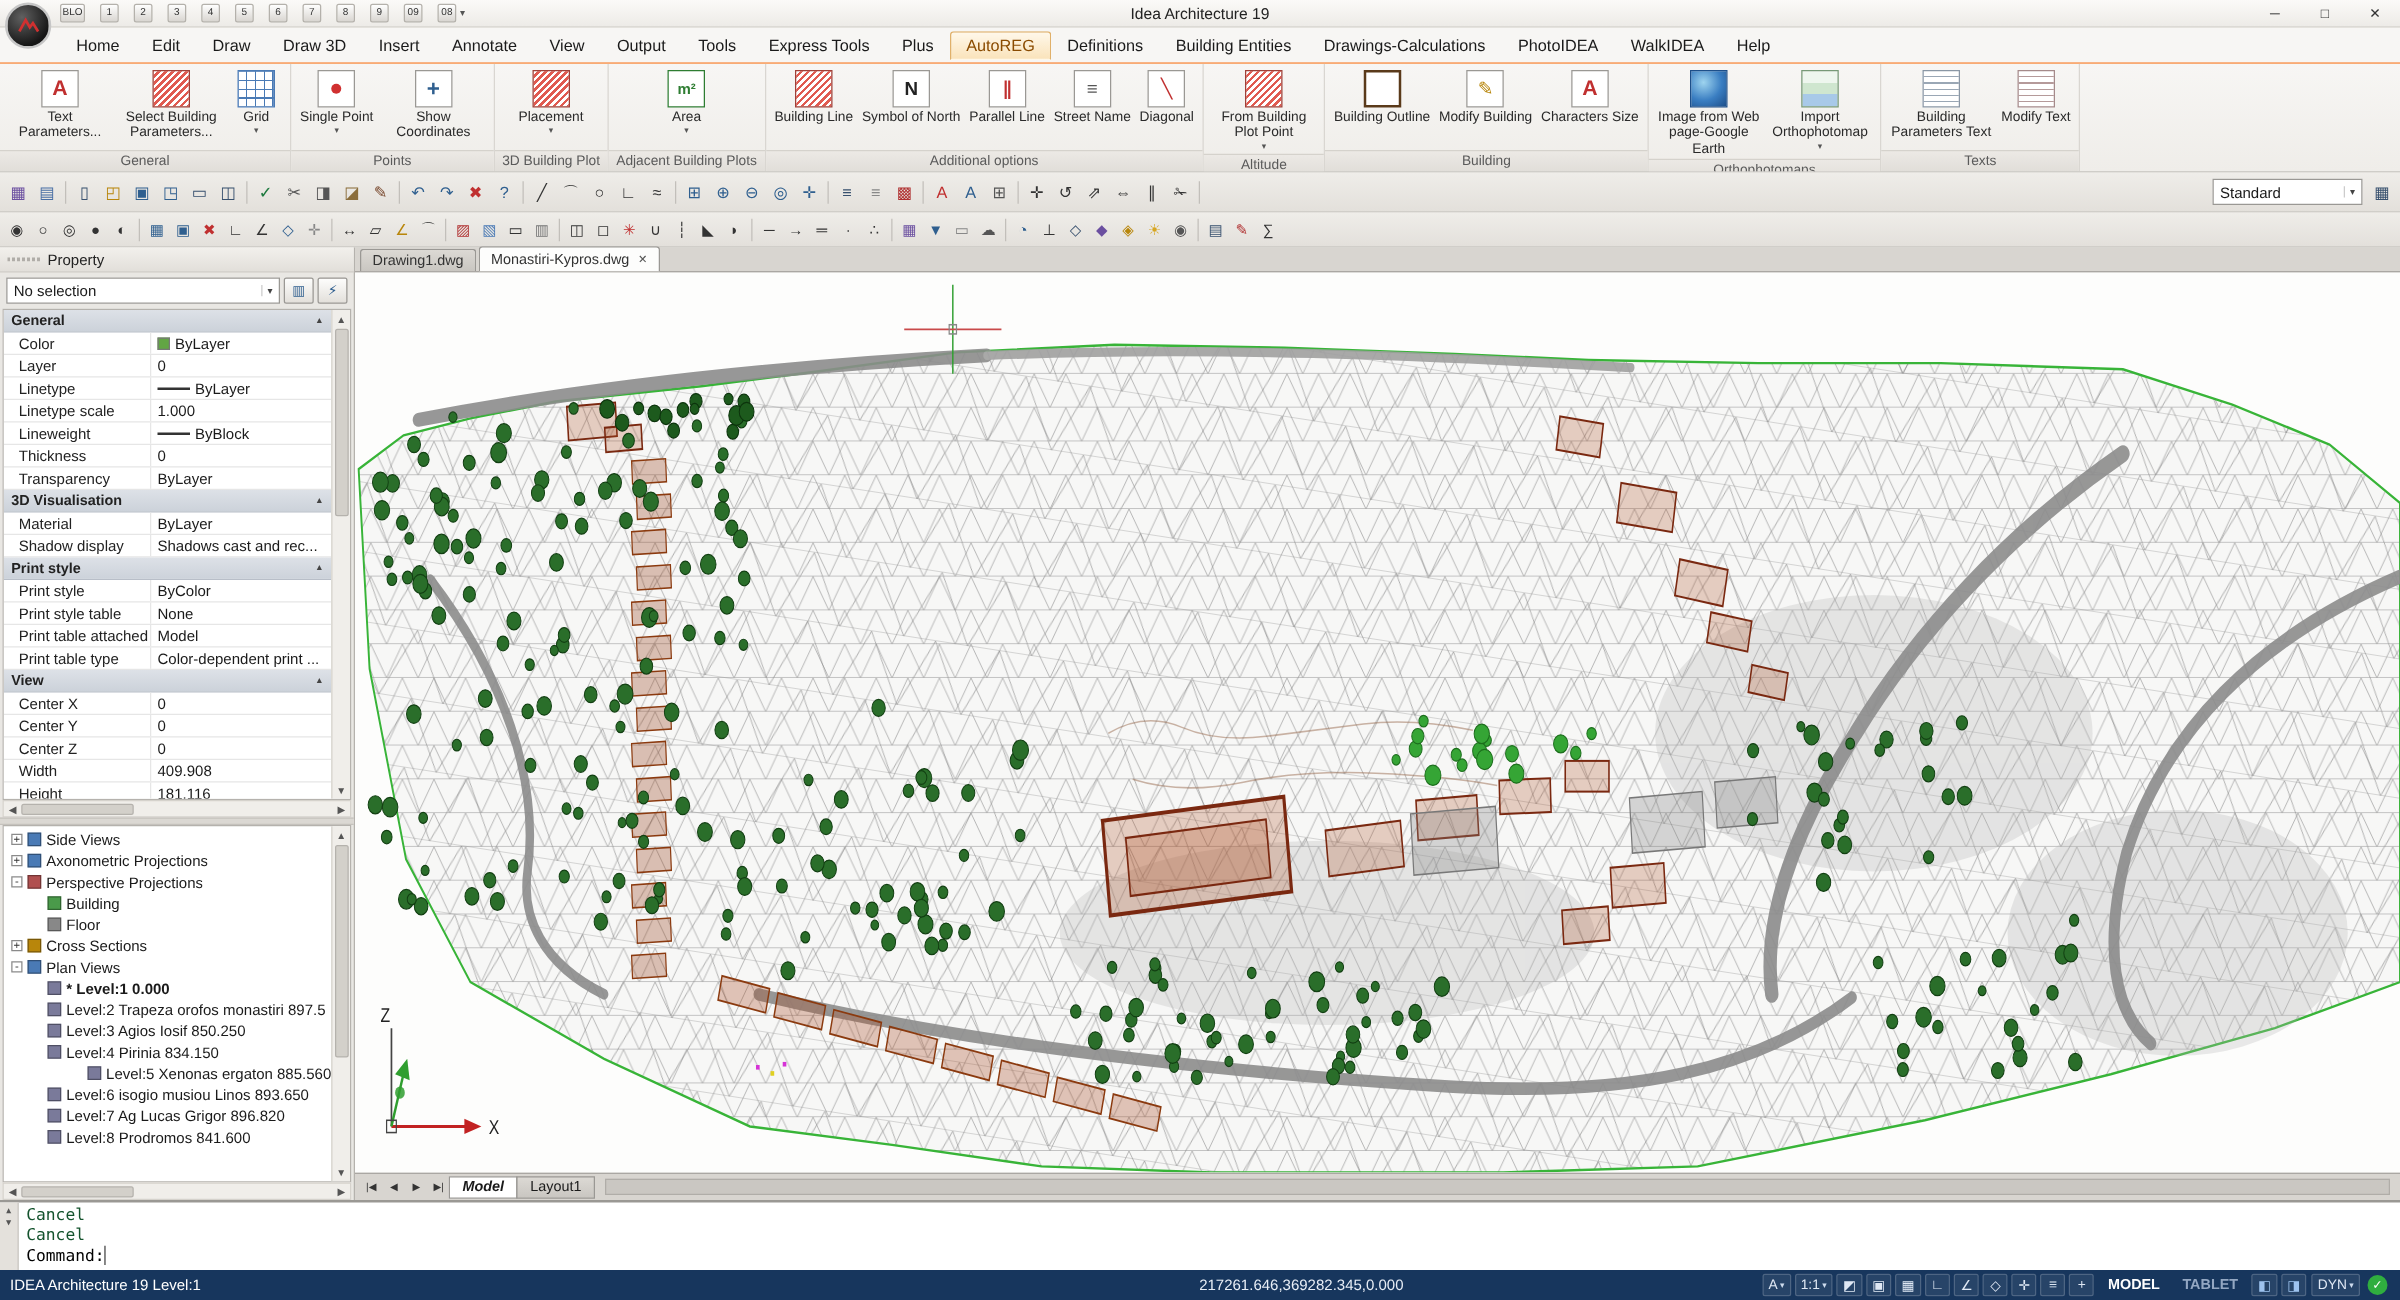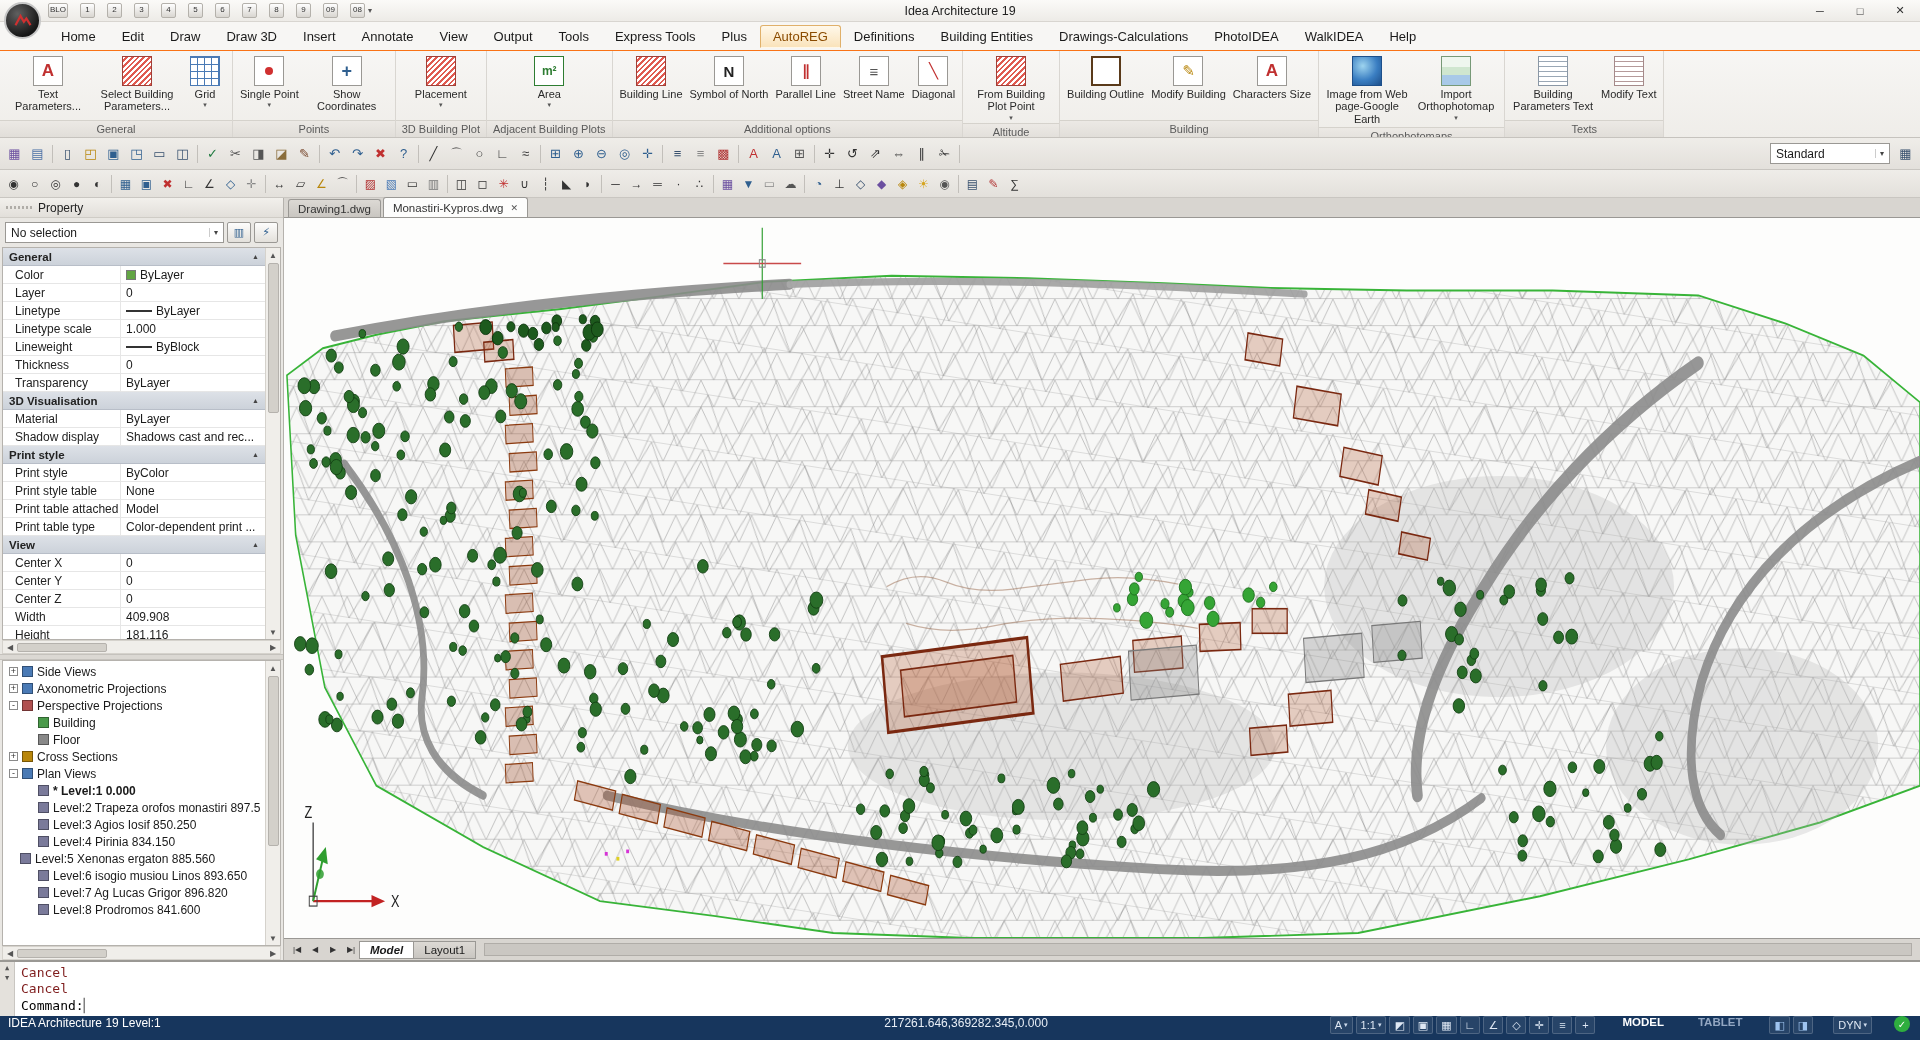--- a/index.html
+++ b/index.html
@@ -109,26 +109,26 @@
 .nav-row{height:22px;background:#d8d5d0;border-top:1px solid #9a9894;display:flex;align-items:center;padding-left:4px;font-size:11.5px}
 .nav-btn{min-width:18px;height:18px;display:flex;align-items:center;justify-content:center;font-size:8px;color:#333;padding:0 2px}
 .ltab{height:18px;padding:0 10px;display:flex;align-items:center;background:linear-gradient(#dcd9d4,#c9c6c1);border:1px solid #9a9894;margin-left:-1px}
 .ltab.active{background:#fff;font-weight:bold;font-style:italic}
 .nav-scroll{flex:1;height:13px;margin:0 8px;background:#cac7c2;border:1px solid #b0ada8}
 
 
 .cmd{height:56px;background:#fff;border-top:2px solid #9a9894;display:flex;font-family:"DejaVu Sans Mono","Liberation Mono",monospace;font-size:13px}
 .cmd-gutter{width:15px;background:#e4e1dc;border-right:1px solid #c9c6c1;display:flex;flex-direction:column;align-items:center;padding-top:2px;gap:2px;font-size:7px;color:#555}
 .cmd-lines{flex:1;padding:2px 6px;display:flex;flex-direction:column;justify-content:flex-end}
-.cmd-line{height:16px;line-height:16px;color:#7f1d1d}
+.cmd-line{height:16px;line-height:16px;color:#14532d}
 .cmd-prompt{height:17px;line-height:17px;display:flex;color:#000}
 .cmd-cursor{color:#444}
 
 
-.statusbar{height:24px;background:#17365d;color:#fff;display:flex;font-size:12px;padding:0 8px;gap:20px}
+.statusbar{height:24px;background:#17365d;color:#fff;display:flex;align-items:center;font-size:12px;padding:0 8px;gap:4px}
 .sb-left{white-space:nowrap}
 .sb-sp1{flex:1.3}.sb-sp2{flex:0.45}
 .sb-coords{color:#e8eef6;padding:0 8px;white-space:nowrap}
 .sb-item{height:18px;min-width:20px;padding:0 4px;display:flex;align-items:center;justify-content:center;border:1px solid rgba(255,255,255,.18);background:rgba(255,255,255,.07);border-radius:2px;font-size:11px;gap:2px;color:#dfe8f4}
 .caret8{font-size:7px;color:#cfdcee}
 .sb-text{font-weight:bold;font-size:11.5px;padding:0 7px;white-space:nowrap}
 .sb-text.dim{color:#93a7c2}
 .sb-check{width:16px;height:16px;border-radius:50%;background:#2fae3f;display:flex;align-items:center;justify-content:center;font-size:10px;color:#fff;margin:0 2px;flex:0 0 auto}
 </style>
 </head>
@@ -669,21 +669,21 @@
           <div class="titem" data-interactable="true" style="padding-left: 22px;">
             <div class="tspace" data-interactable="false"></div>
             <span class="tico" data-interactable="false" style="background: rgb(122, 122, 154);"></span>
             <span class="tlabel" data-interactable="false">Level:3 Agios Iosif 850.250</span>
           </div>
           <div class="titem" data-interactable="true" style="padding-left: 22px;">
             <div class="tspace" data-interactable="false"></div>
             <span class="tico" data-interactable="false" style="background: rgb(122, 122, 154);"></span>
             <span class="tlabel" data-interactable="false">Level:4 Pirinia 834.150</span>
           </div>
-          <div class="titem" data-interactable="true" style="padding-left: 4px;">
+          <div class="titem" data-interactable="true" style="padding-left: 4px; justify-content: flex-end;">
             <div class="tspace" data-interactable="false"></div>
             <span class="tico" data-interactable="false" style="background: rgb(122, 122, 154);"></span>
             <span class="tlabel" data-interactable="false">Level:5 Xenonas ergaton 885.560</span>
           </div>
           <div class="titem" data-interactable="true" style="padding-left: 22px; text-align: right;">
             <div class="tspace" data-interactable="false"></div>
             <span class="tico" data-interactable="false" style="background: rgb(122, 122, 154);"></span>
             <span class="tlabel" data-interactable="false">Level:6 isogio musiou Linos 893.650</span>
           </div>
           <div class="titem" data-interactable="true" style="padding-left: 22px;">

